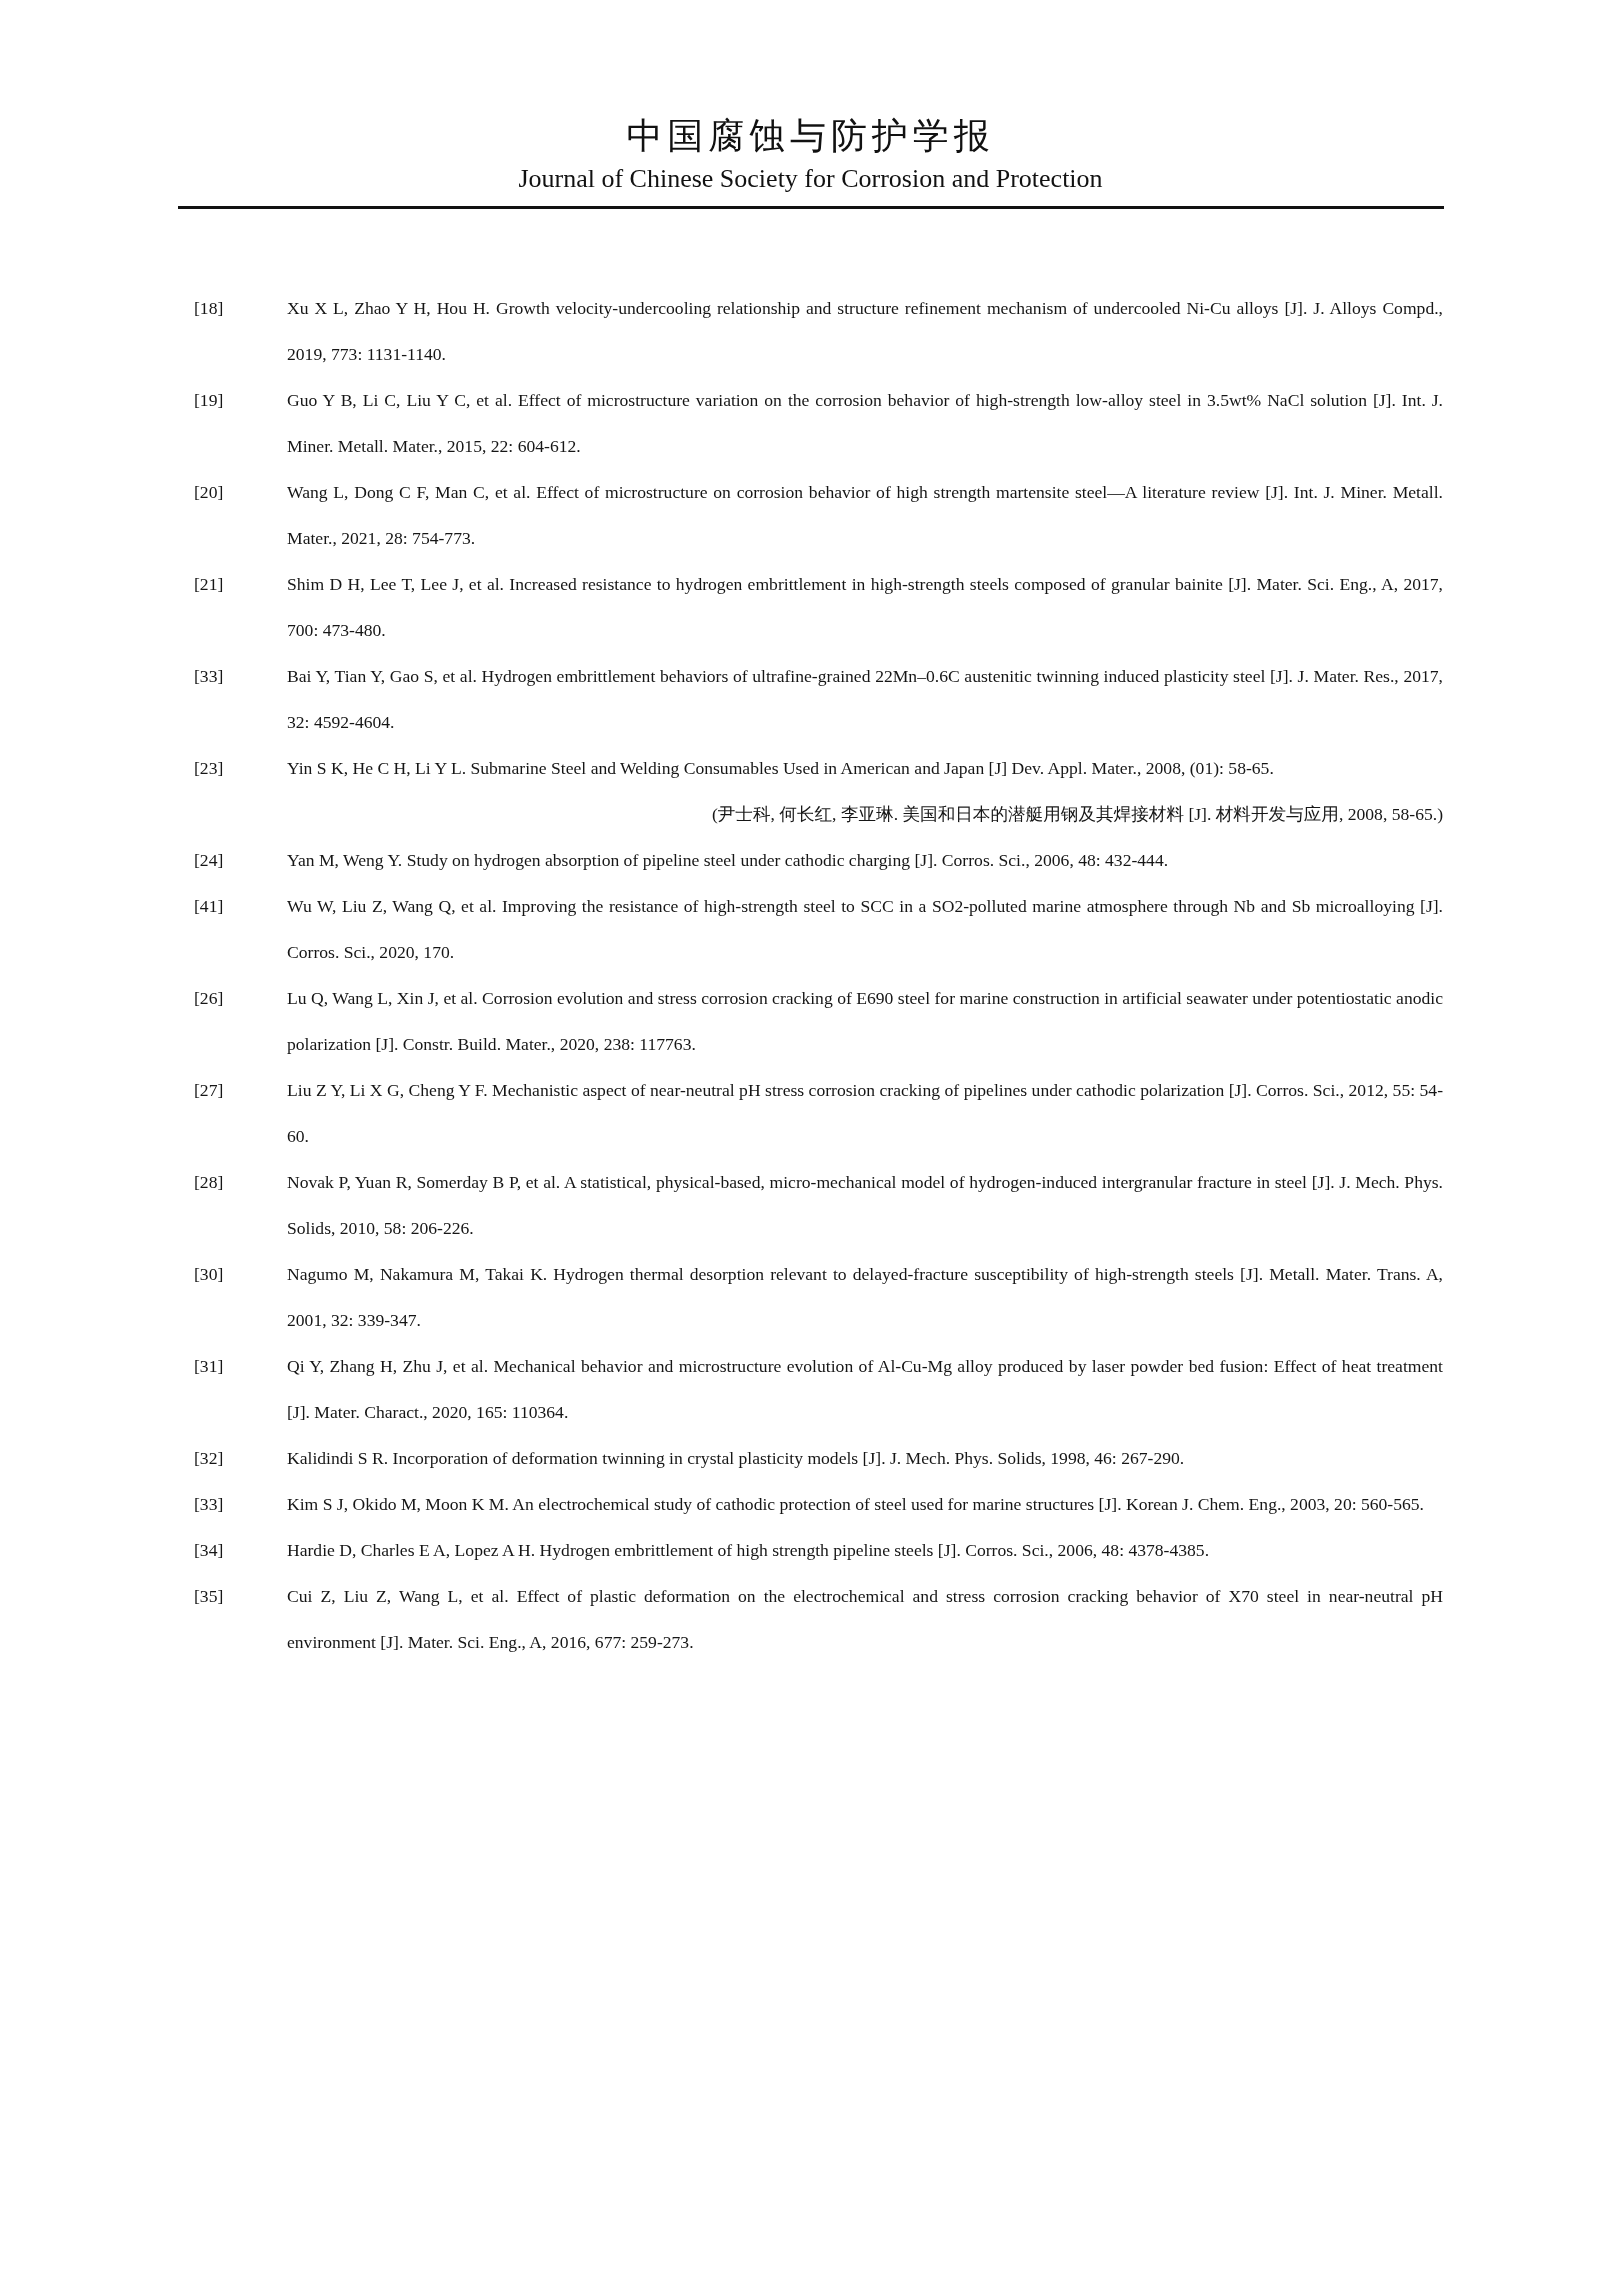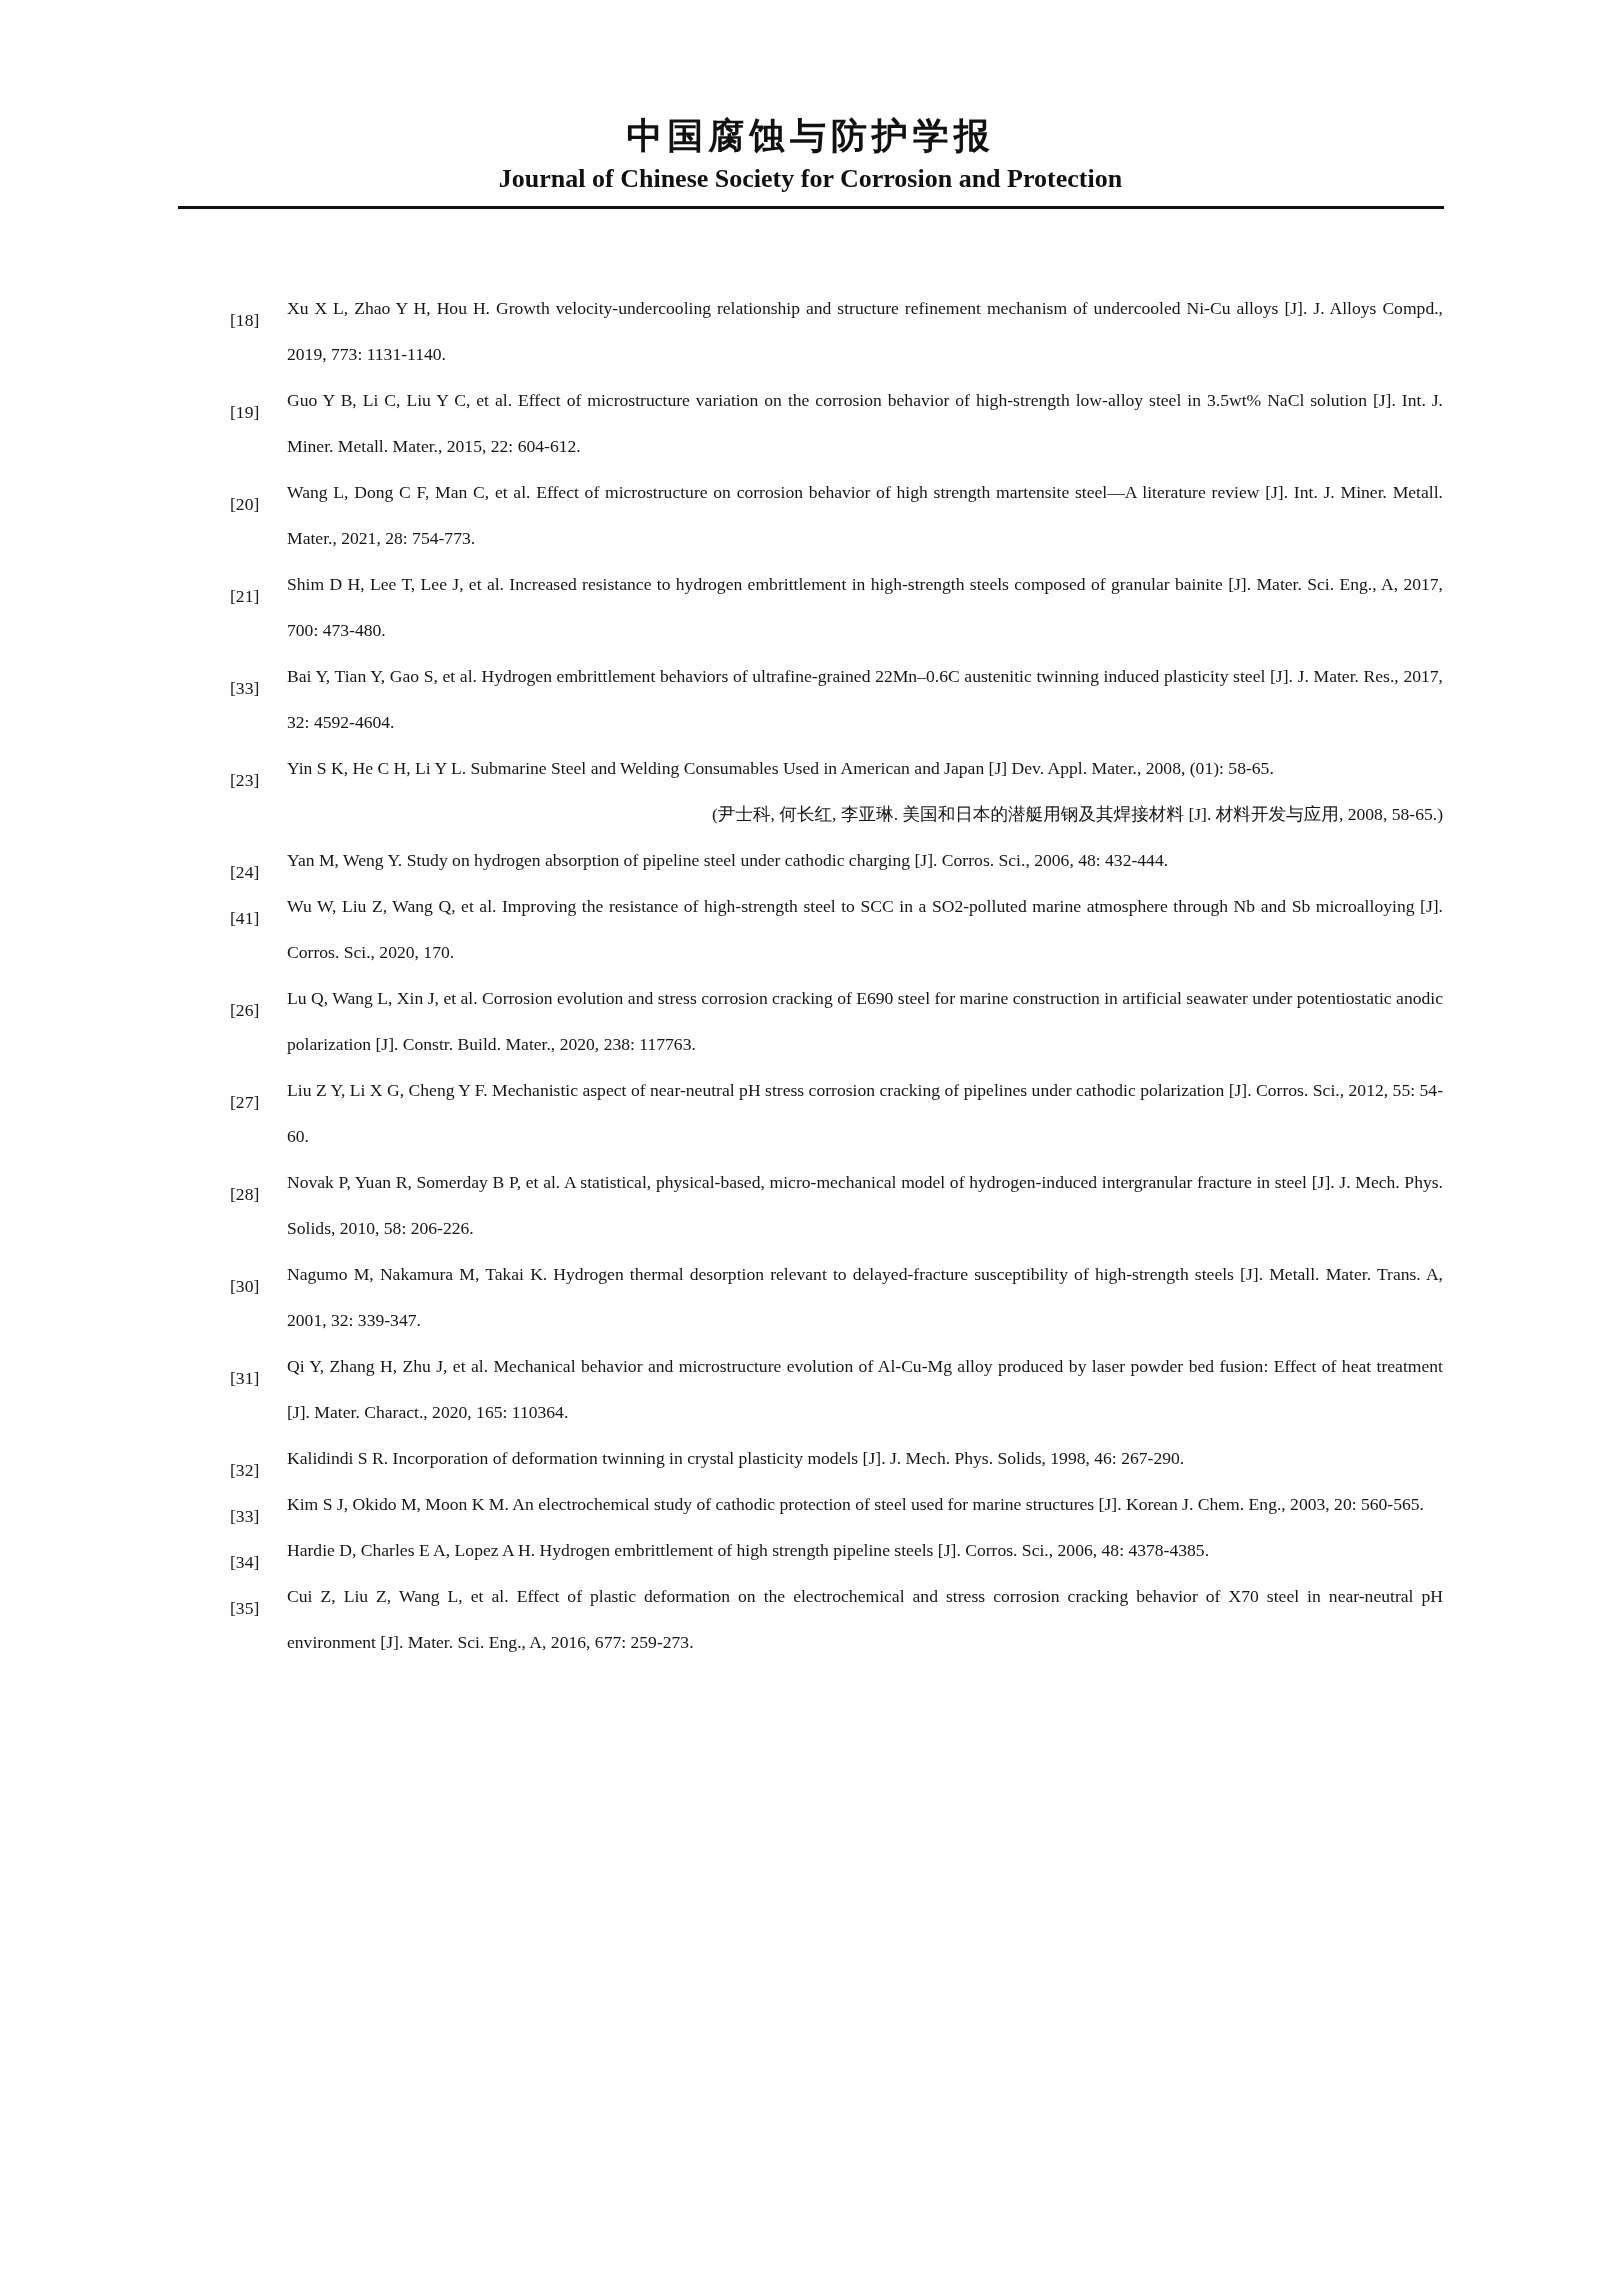--- a/index.html
+++ b/index.html
@@ -13,21 +13,20 @@
     height: 2293px;
     background: #ffffff;
     color: #1a1a1a;
     font-family: "Liberation Serif", "DejaVu Serif", serif;
     overflow: hidden;
     box-sizing: border-box;
   }
   .header {
     padding-top: 116px;
     text-align: center;
-    font-weight: bold;
   }
   .title-cn {
     font-size: 36px;
     letter-spacing: 4.9px;
     line-height: 41px;
     color: #111111;
   }
   .title-en {
     font-size: 26px;
     line-height: 29px;
@@ -47,23 +46,22 @@
     color: #161616;
   }
   .ref {
     position: relative;
     padding-left: 93px;
     text-align: justify;
   }
   .ref-num {
     position: absolute;
     left: 0;
-    top: 12px;
+    top: 0;
     text-align: left;
-    margin-left: 36px;
   }
   .ref-translation {
     display: block;
     text-align: right;
   }
   .page-bottom-line {
     position: absolute;
     left: 0;
     bottom: 0;
     width: 100%;

